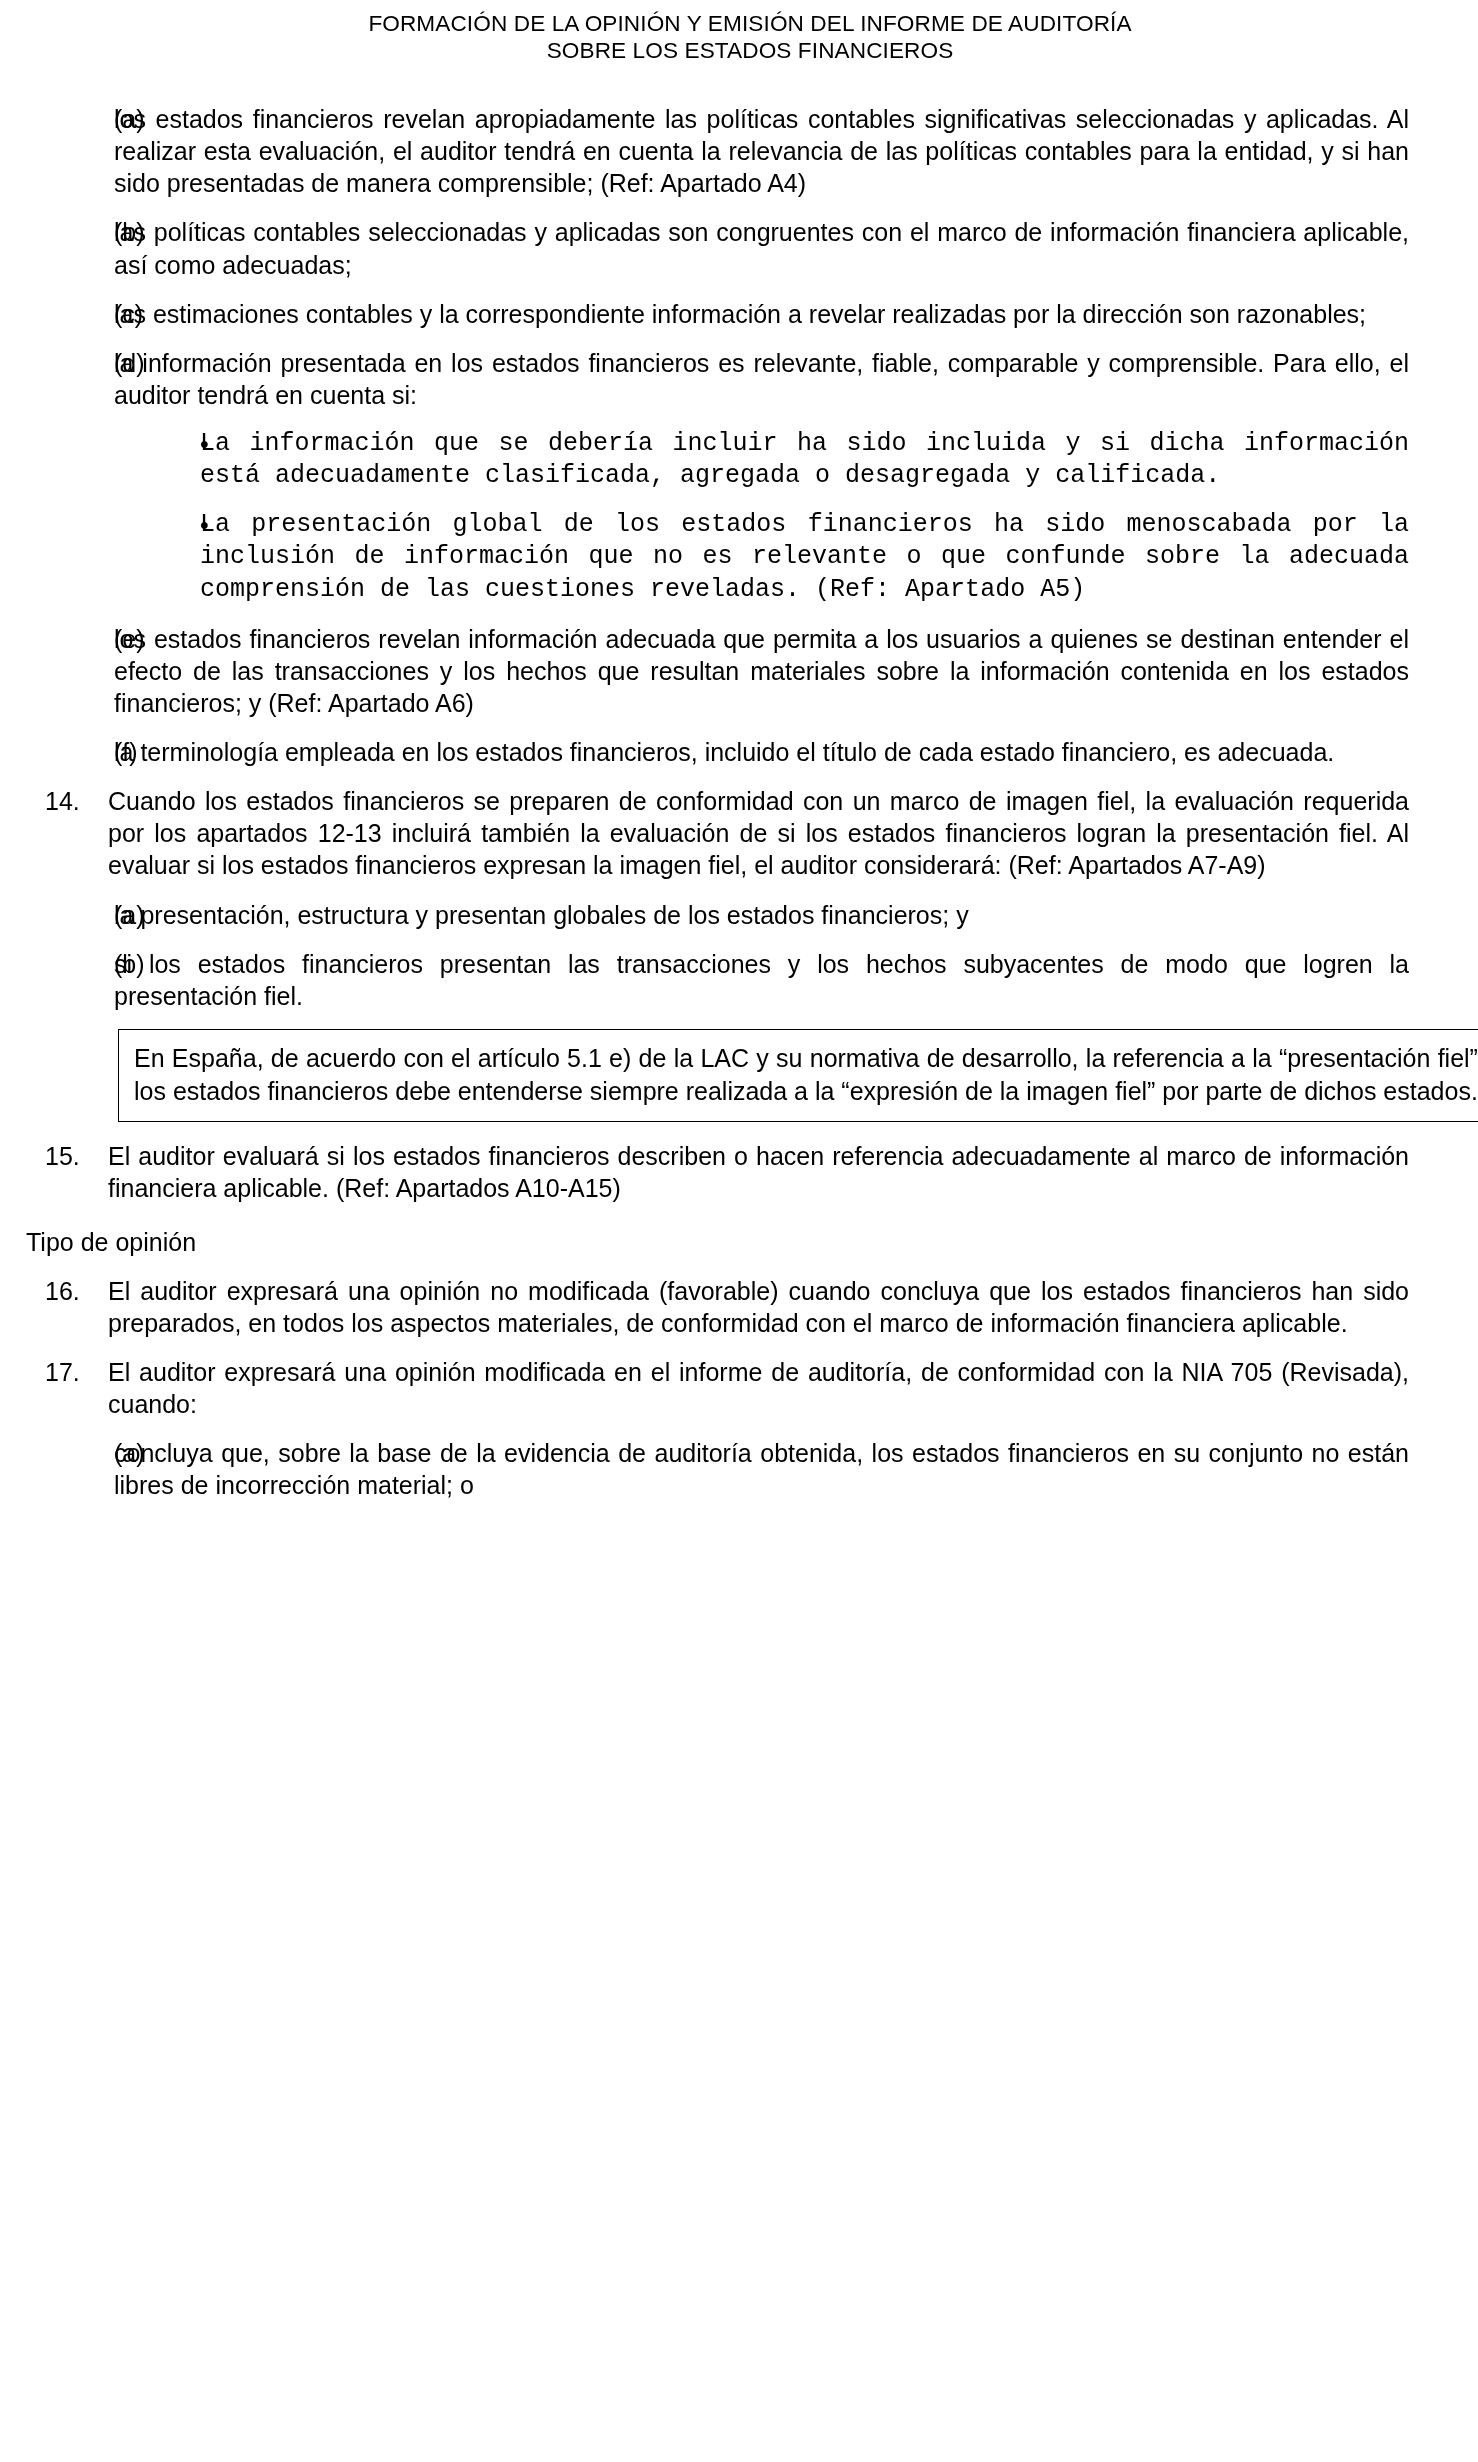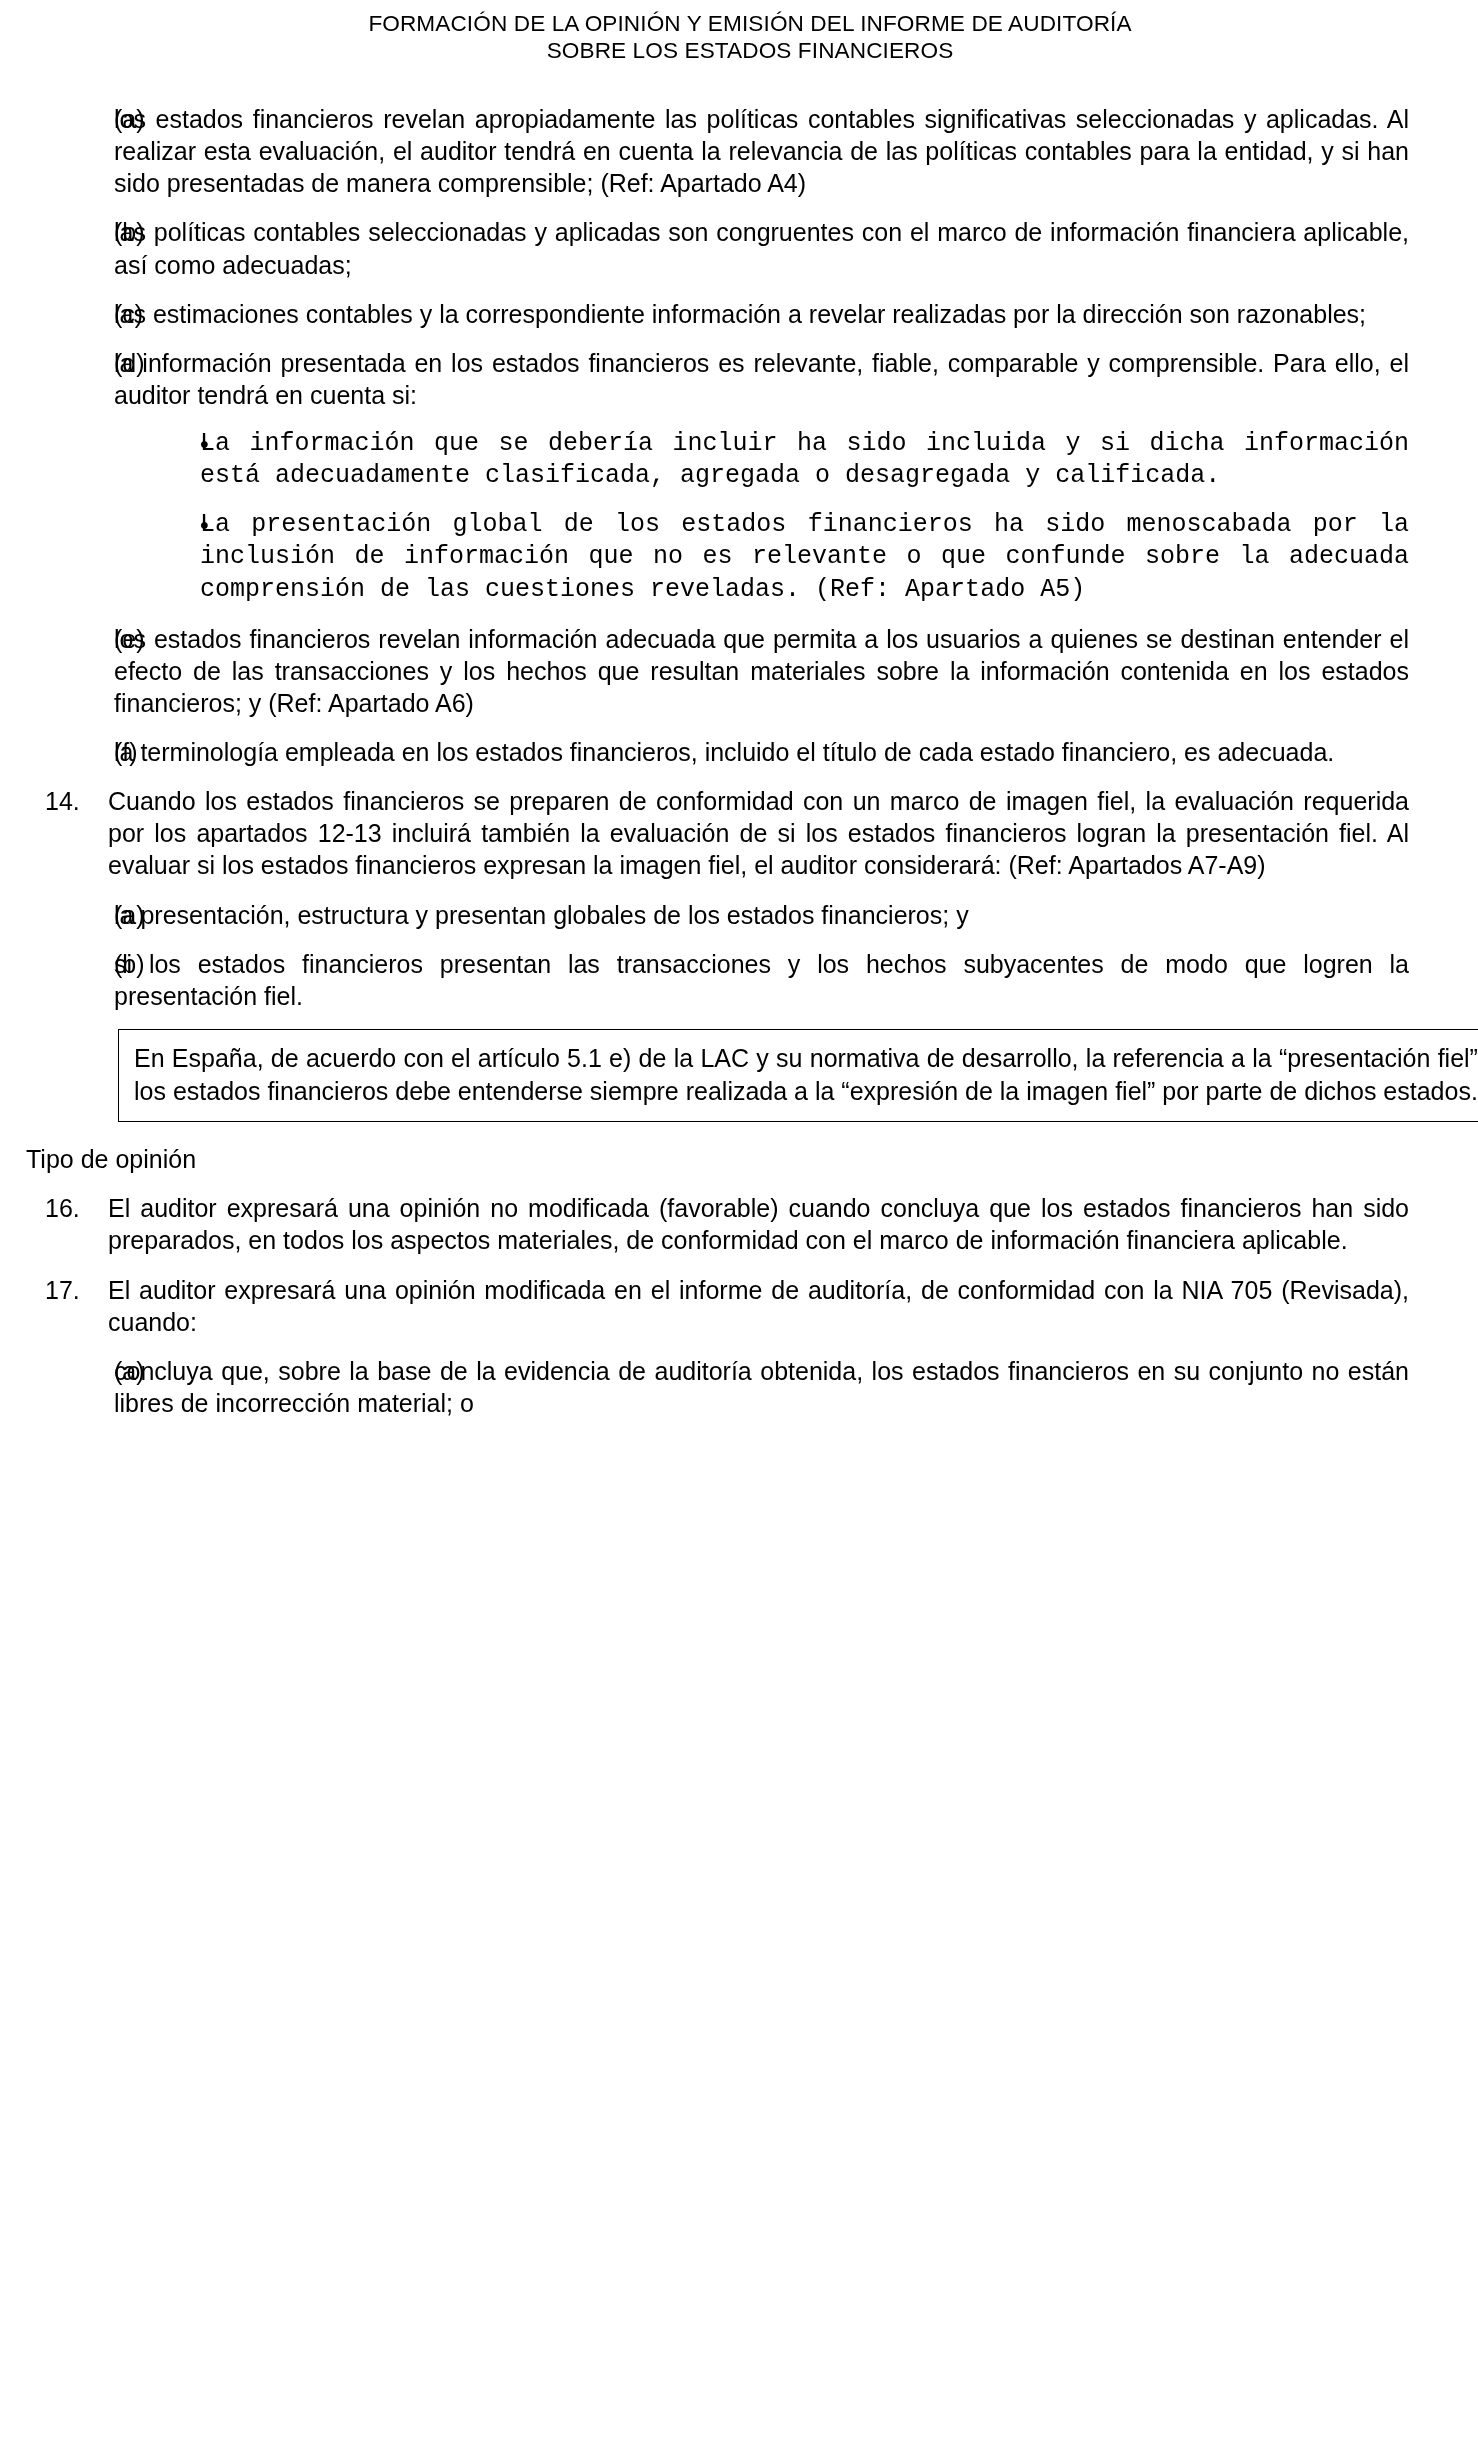--- a/index.html
+++ b/index.html
@@ -195,20 +195,24 @@
 
     <div class="item-a">
       <div class="marker">(b)</div>
       <div class="content txt">si los estados financieros presentan las transacciones y los hechos subyacentes de modo que logren la presentación fiel.</div>
     </div>
 
     <div class="note-box">
       <div class="note-text">En España, de acuerdo con el artículo 5.1 e) de la LAC y su normativa de desarrollo, la referencia a la “presentación fiel” de los estados financieros debe entenderse siempre realizada a la “expresión de la imagen fiel” por parte de dichos estados.</div>
     </div>
 
+    <div class="para-num">
+      <div class="marker">15.</div>
+      <div class="content txt">El auditor evaluará si los estados financieros describen o hacen referencia adecuadamente al marco de información financiera aplicable. (Ref: Apartados A10-A15)</div>
+    </div>
 
     <div class="section-head">Tipo de opinión</div>
 
     <div class="para-num">
       <div class="marker">16.</div>
       <div class="content txt">El auditor expresará una opinión no modificada (favorable) cuando concluya que los estados financieros han sido preparados, en todos los aspectos materiales, de conformidad con el marco de información financiera aplicable.</div>
     </div>
 
     <div class="para-num">
       <div class="marker">17.</div>

